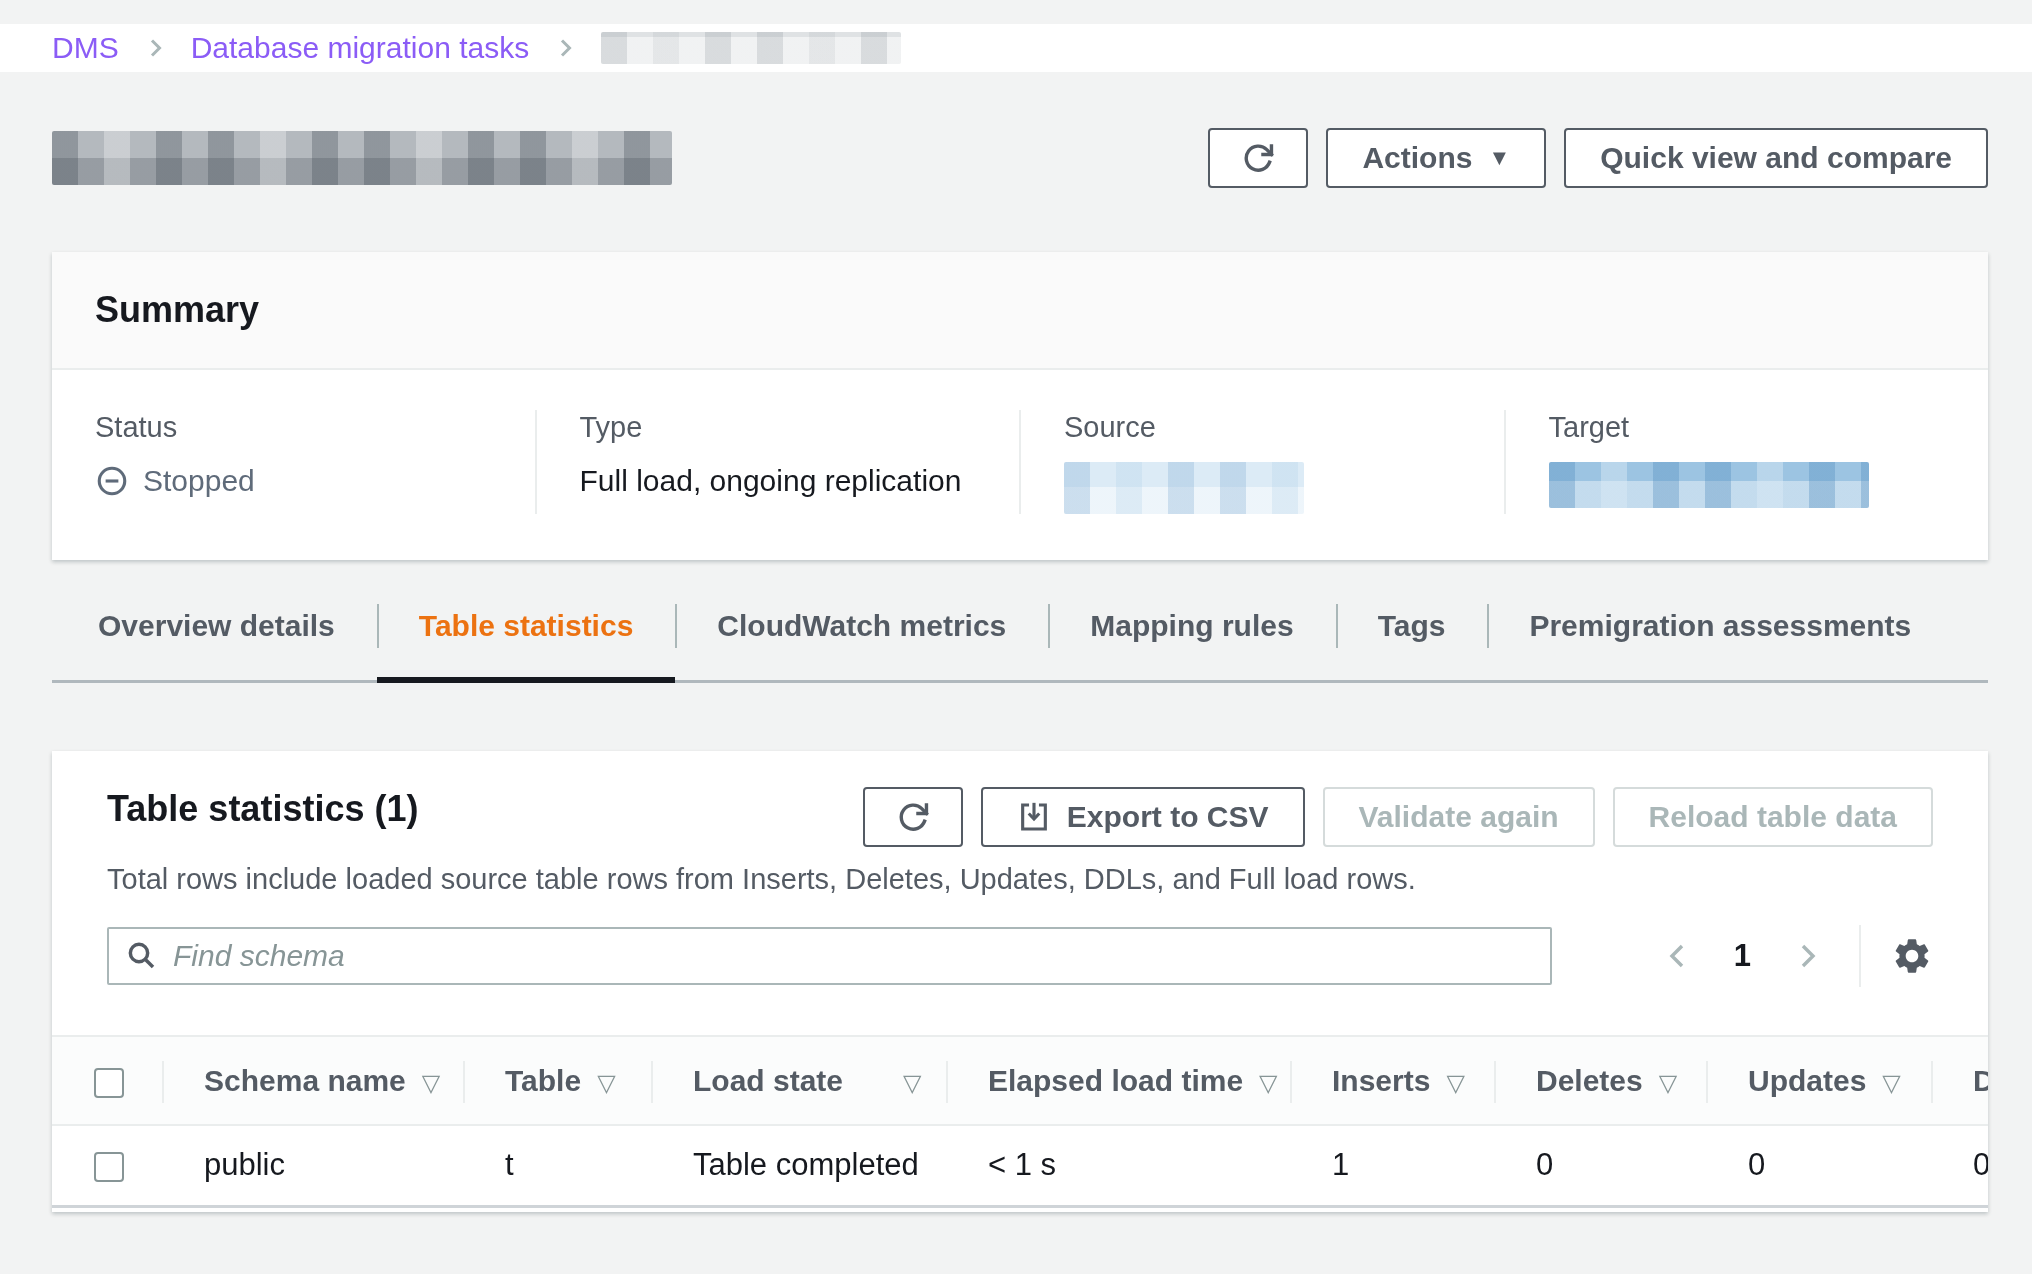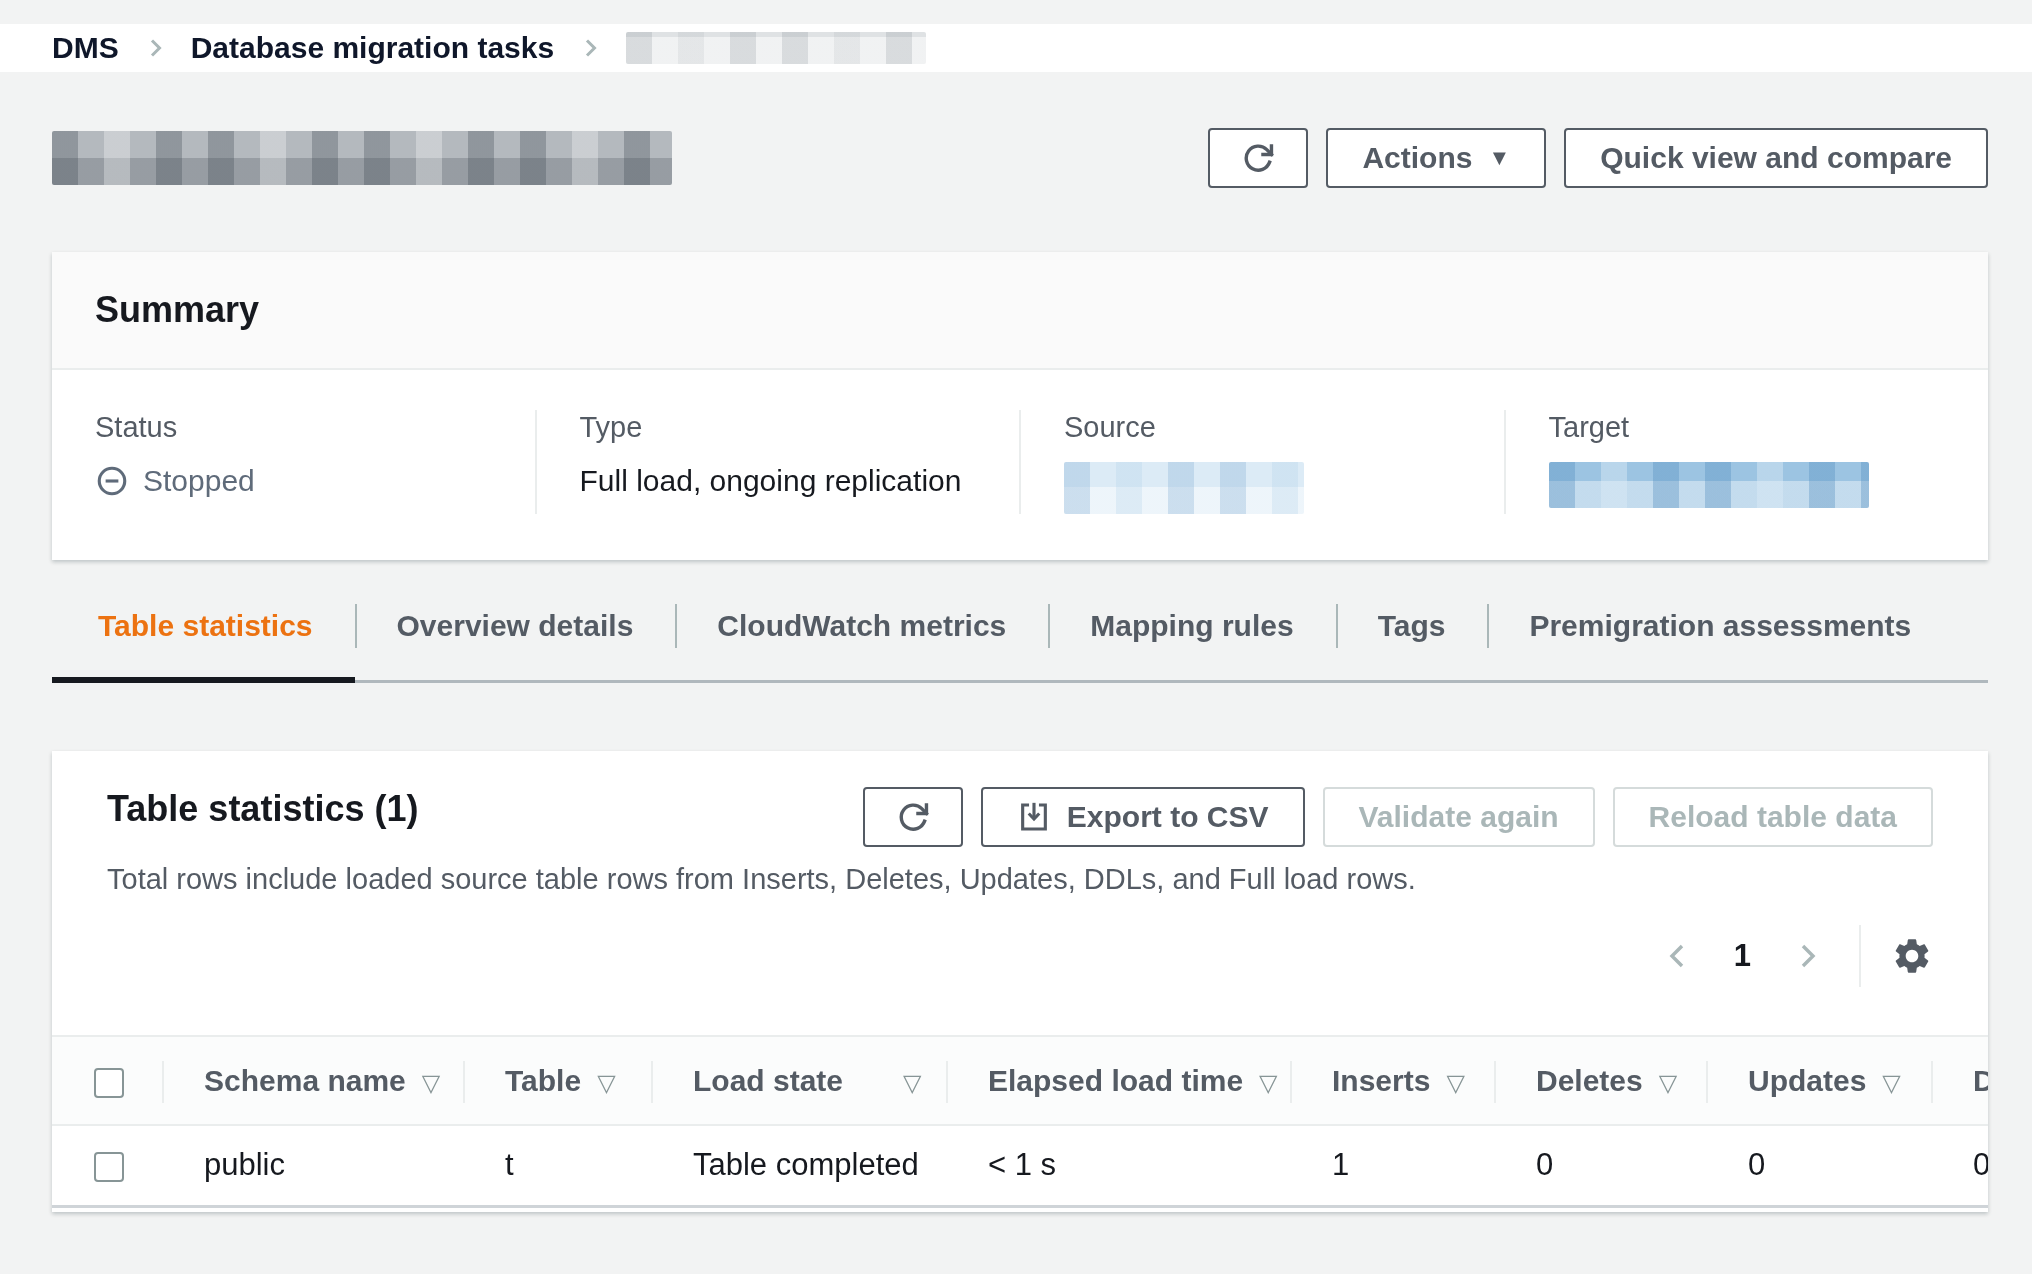--- a/index.html
+++ b/index.html
@@ -10,21 +10,21 @@
     font-family:"Liberation Sans","DejaVu Sans",sans-serif;
     color:#16191f;
     overflow:hidden;
     position:relative;
   }
   .content { width:1936px; margin-left:52px; }
 
   
   .breadcrumb-bar { background:#ffffff; height:48px; margin-top:24px; display:flex; align-items:center; }
   .breadcrumb { display:flex; align-items:center; gap:24px; margin-left:52px; font-size:30px; }
-  .crumb-link { color:#0f172a; text-decoration:none; cursor:pointer;font-weight:bold; }
+  .crumb-link { color:#8b5cf6; text-decoration:none; cursor:pointer; }
   .crumb-sep { width:24px; height:24px; color:#aab7b8; display:inline-flex; }
   .crumb-sep svg { width:100%; height:100%; }
 
   
   .redact {
     border-radius:2px;
     background-color:var(--base);
     background-image:
       repeating-linear-gradient(90deg, var(--b) 0 26px, transparent 26px 52px, var(--c) 52px 78px, transparent 78px 104px, var(--b) 104px 130px, transparent 130px 156px),
       repeating-linear-gradient(0deg, var(--a) 0 27px, transparent 27px 54px);
@@ -179,22 +179,22 @@
         <div class="redact source-redact"></div>
       </div>
       <div class="summary-col">
         <div class="field-label">Target</div>
         <div class="redact target-redact"></div>
       </div>
     </div>
   </section>
 
   <div class="tabs">
+    <div class="tab">Overview details</div>
     <div class="tab active">Table statistics</div>
-    <div class="tab">Overview details</div>
     <div class="tab">CloudWatch metrics</div>
     <div class="tab">Mapping rules</div>
     <div class="tab">Tags</div>
     <div class="tab">Premigration assessments</div>
   </div>
 
   <section class="panel table-panel">
     <div class="panel-head">
       <div class="head-row">
         <h2 class="panel-title">Table statistics (1)</h2>
@@ -221,20 +221,29 @@
             <span>Validate again</span>
           </button>
           <button class="btn disabled" disabled="">
             <span>Reload table data</span>
           </button>
         </div>
       </div>
       <p class="description">Total rows include loaded source table rows from Inserts, Deletes, Updates, DDLs, and Full load rows.</p>
 
       <div class="search-row">
+        <div class="search-box">
+          <span class="search-icon">
+            <svg viewBox="0 0 24 24" fill="none" stroke="currentColor" stroke-width="2.6">
+                <circle cx="10.5" cy="10.5" r="6.5"></circle>
+                <line x1="15.5" y1="15.5" x2="21" y2="21"></line>
+              </svg>
+          </span>
+          <input class="search-input" type="text" placeholder="Find schema" style="">
+        </div>
         <div class="pagination">
           <button class="page-chevron">
             <svg viewBox="0 0 24 24" fill="none" stroke="currentColor" stroke-width="2.6">
                 <polyline points="15 4.5 7.5 12 15 19.5"></polyline>
               </svg>
           </button>
           <span class="page-number">1</span>
           <button class="page-chevron">
             <svg viewBox="0 0 24 24" fill="none" stroke="currentColor" stroke-width="2.6">
                 <polyline points="9 4.5 16.5 12 9 19.5"></polyline>

